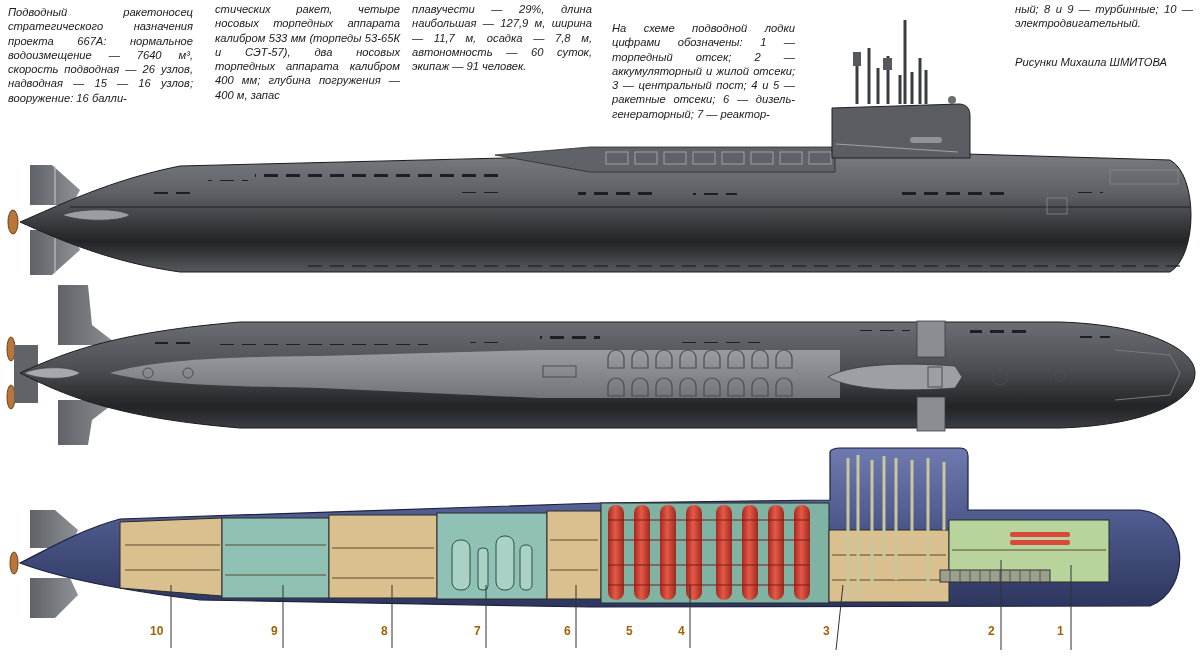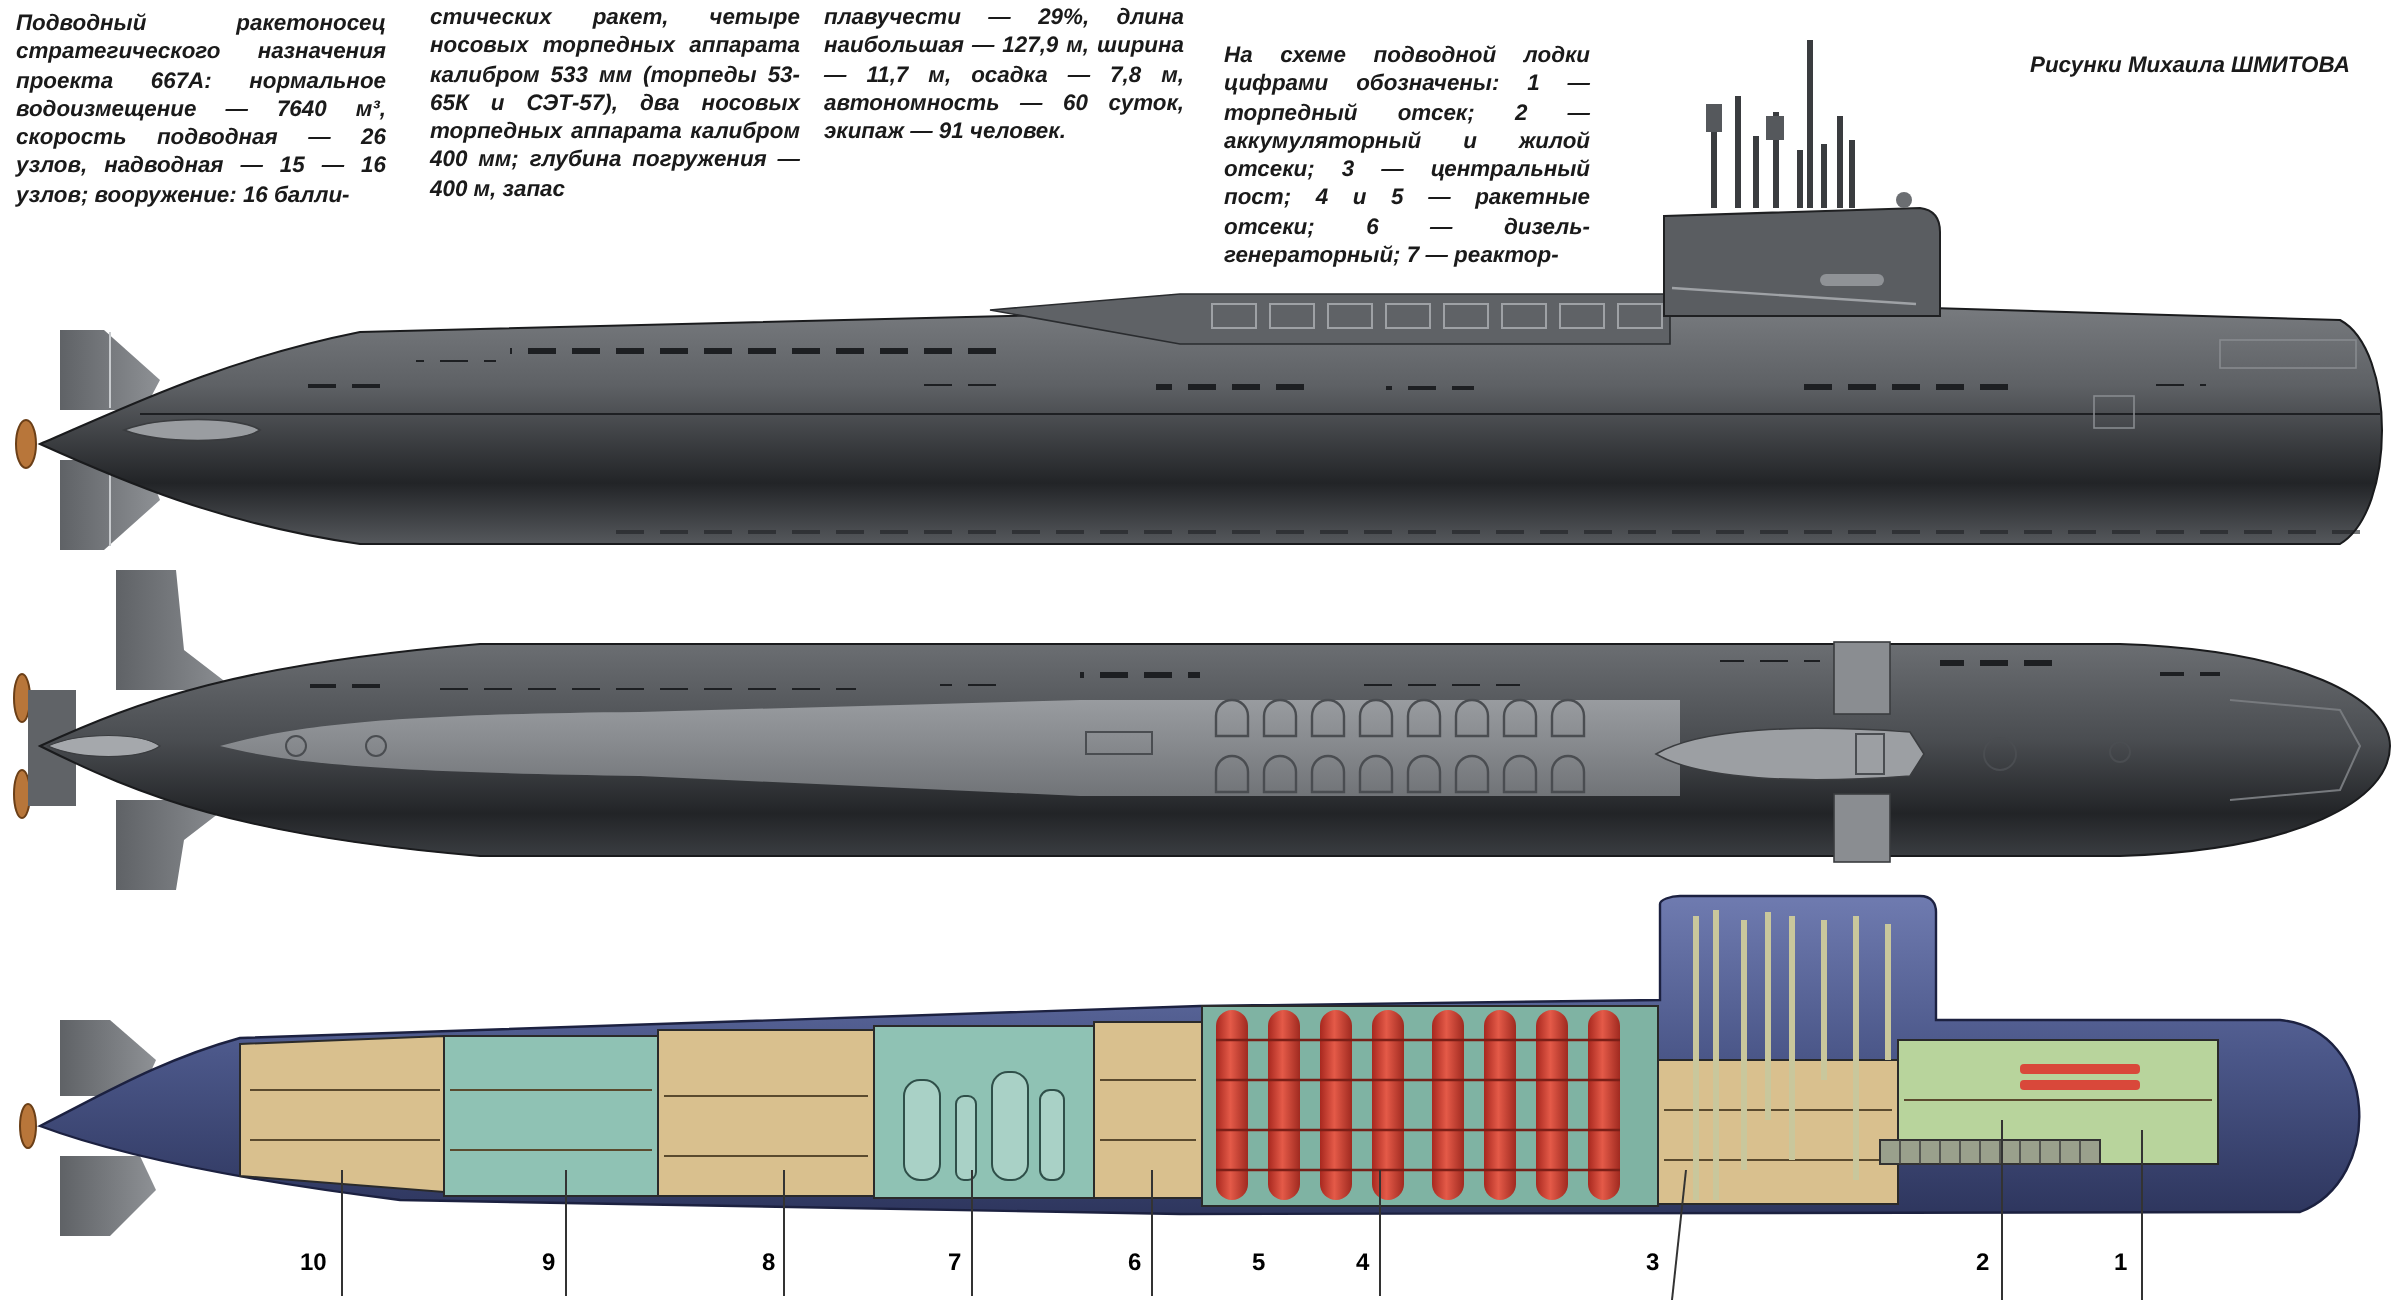--- a/index.html
+++ b/index.html
@@ -1,46 +1,47 @@
 <!DOCTYPE html>
 <html><head>
 <meta charset="utf-8">
 <style>
   html, body { margin:0; padding:0; background:#ffffff; }
   body { width:1200px; height:658px; position:relative; overflow:hidden;
          font-family:"Liberation Sans", "DejaVu Sans", sans-serif; }
-  .txt { position:absolute; font-size:11.2px; line-height:14.3px; font-weight:bold;
+  .txt { position:absolute; font-size:11.2px; line-height:14.3px; font-weight:normal;
          font-style:italic; color:#1a1a1a; text-align:justify; }
   .txt p { margin:0; }
   #c1 { left:8px; top:5px; width:185px; }
   #c2 { left:215px; top:2px; width:185px; }
   #c3 { left:412px; top:2px; width:180px; }
   #c4 { left:612px; top:5px; width:183px;margin-top:16px; }
   #c5 { left:1015px; top:2px; width:178px; }
   #c5 .gap { height:12px; }
-  .num { position:absolute; top:624px; font-size:12px; font-weight:bold; color:#000000;
+  .num { position:absolute; top:624px; font-size:12px; font-weight:bold; color:#a16207;
          font-family:"Liberation Sans", sans-serif; }
   svg { position:absolute; left:0; top:0; }
 </style>
 </head>
 <body>
 
 <div class="txt" id="c1">
     <p>Подводный ракетоносец стратегического назначения проекта 667А: нормальное водоизмещение — 7640 м³, скорость подводная — 26 узлов, надводная — 15 — 16 узлов; вооружение: 16 балли-</p>
   </div>
 <div class="txt" id="c2">
     <p>стических ракет, четыре носовых торпедных аппарата калибром 533 мм (торпеды 53-65К и СЭТ-57), два носовых торпедных аппарата калибром 400 мм; глубина погружения — 400 м, запас</p>
   </div>
 <div class="txt" id="c3">
     <p>плавучести — 29%, длина наибольшая — 127,9 м, ширина — 11,7 м, осадка — 7,8 м, автономность — 60 суток, экипаж — 91 человек.</p>
   </div>
 <div class="txt" id="c4">
     <p>На схеме подводной лодки цифрами обозначены: 1 — торпедный отсек; 2 — аккумуляторный и жилой отсеки; 3 — центральный пост; 4 и 5 — ракетные отсеки; 6 — дизель-генераторный; 7 — реактор-</p>
   </div>
 <div class="txt" id="c5">
+  <p>ный; 8 и 9 — турбинные; 10 — электродвигательный.</p>
   <div class="gap"></div>
   <div class="gap"></div>
   <p>Рисунки Михаила ШМИТОВА</p>
 </div>
 
 <svg width="1200" height="658" viewBox="0 0 1200 658">
   <defs>
     <linearGradient id="hullV" x1="0" y1="0" x2="0" y2="1">
       <stop offset="0" stop-color="#7a7d81"></stop>
       <stop offset="0.35" stop-color="#5e6165"></stop>

